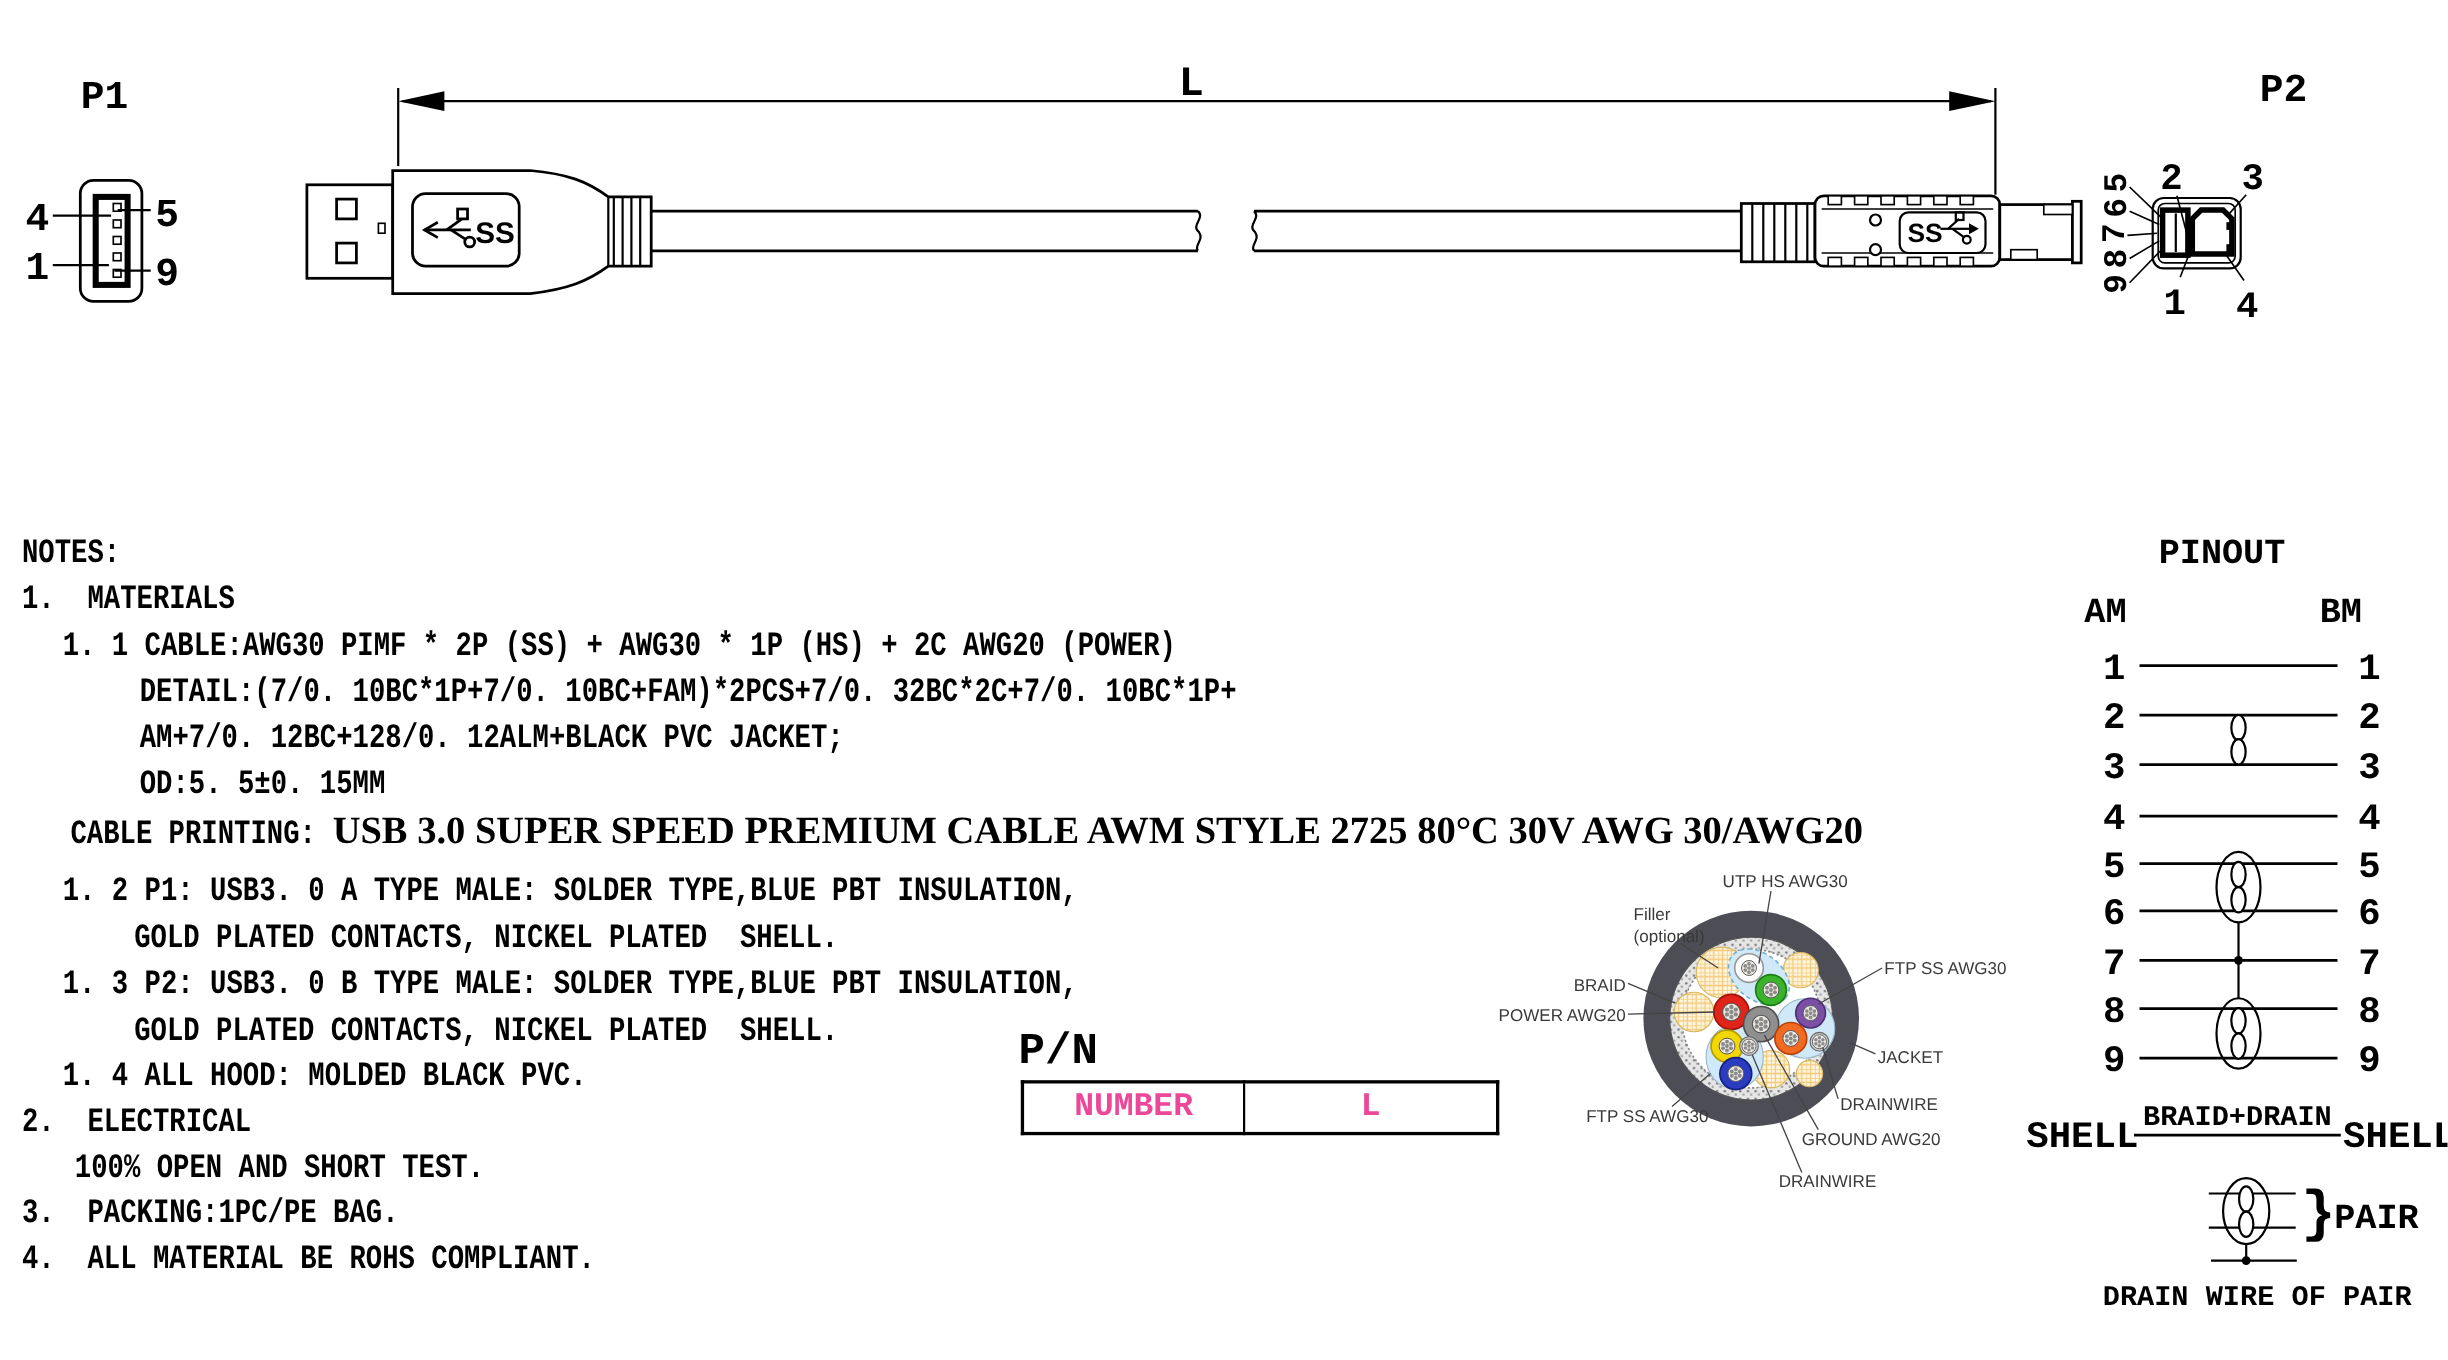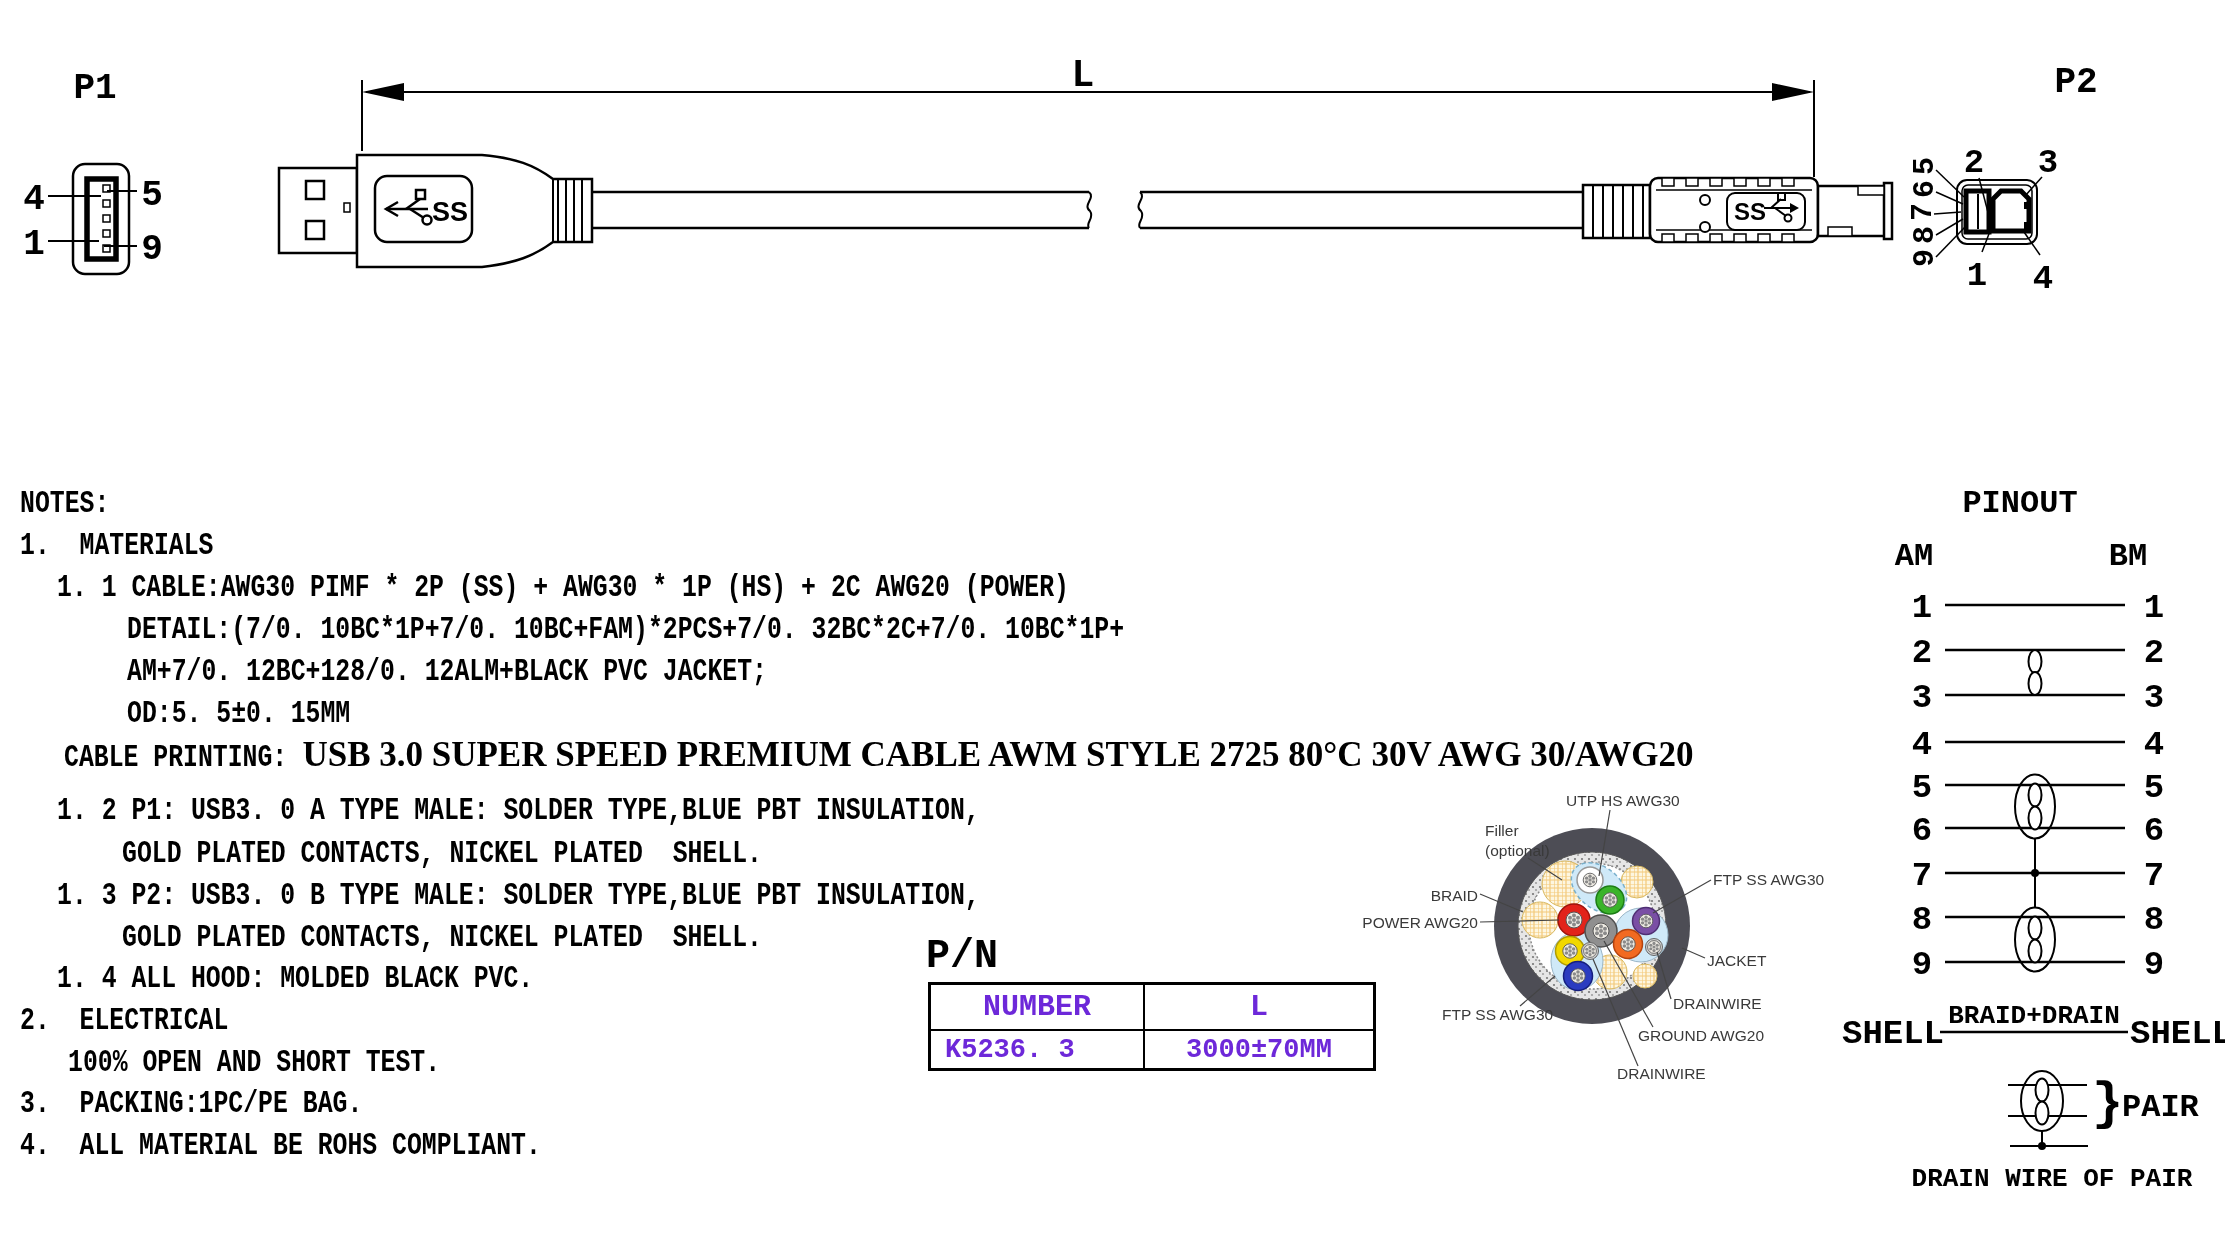--- a/index.html
+++ b/index.html
@@ -9,21 +9,21 @@
   svg{position:absolute;overflow:visible;}
   svg text.cad{font-family:"Liberation Mono","DejaVu Sans Mono",monospace;font-weight:bold;fill:#000;}
   svg text.lbl{font-family:"Liberation Sans","DejaVu Sans",sans-serif;fill:#3a3a3a;font-weight:normal;}
   .note-line{position:absolute;white-space:pre;font-weight:bold;font-size:31px;color:#000;
              line-height:1.05;transform:scaleX(.8);transform-origin:left top;}
   .serif-part{display:inline-block;transform:scaleX(1.25);transform-origin:left bottom;
               font-family:Liberation Serif, serif;font-size:35px;font-weight:bold;}
   .pn-title{position:absolute;left:926px;top:934px;font-size:40px;font-weight:bold;color:#000;}
   table.pn{position:absolute;left:928px;top:982px;border-collapse:collapse;background:#fff;
            border:3.5px solid #000;table-layout:fixed;}
-  table.pn th,table.pn td{border:2.5px solid #000;color:#6d28d9;margin-top:24px;}
+  table.pn th,table.pn td{border:2.5px solid #000;color:#ec4899;margin-top:24px;}
   table.pn th{font-size:30px;font-weight:bold;height:42px;text-align:center;}
   table.pn td{font-size:27px;font-weight:bold;height:35px;}
   td.c1{width:197px;text-align:left;padding-left:14px;}
   td.c2{width:226px;text-align:center;}
   th.c1{width:197px;} th.c2{width:226px;}
 </style>
 </head>
 <body>
 
 <svg class="abs" style="left:0;top:0" width="2225" height="330" viewBox="0 0 2225 330">
@@ -192,24 +192,20 @@
   <div class="note-line" style="left:20px;top:1130px">4.  ALL MATERIAL BE ROHS COMPLIANT.</div>
 </div>
 
 <div class="pn-title">P/N</div>
 <table class="pn">
   <tbody>
       <tr>
     <th class="c1">NUMBER</th>
     <th class="c2">L</th>
   </tr>
-  <tr>
-    <td class="c1">K5236. 3</td>
-    <td class="c2">3000±70MM</td>
-  </tr>
 </tbody>
   </table>
 
 <svg class="abs" style="left:1370px;top:780px" width="460" height="330" viewBox="0 0 460 330">
   <defs>
     <pattern id="fillerPat" width="8" height="8" patternUnits="userSpaceOnUse">
       <rect width="8" height="8" fill="#fdf6e0"></rect>
       <path d="M0,0 H8 M0,4 H8 M0,0 V8 M4,0 V8" stroke="#f3c979" stroke-width="1.2" fill="none"></path>
     </pattern>
     <pattern id="braidPat" width="7" height="7" patternUnits="userSpaceOnUse">

